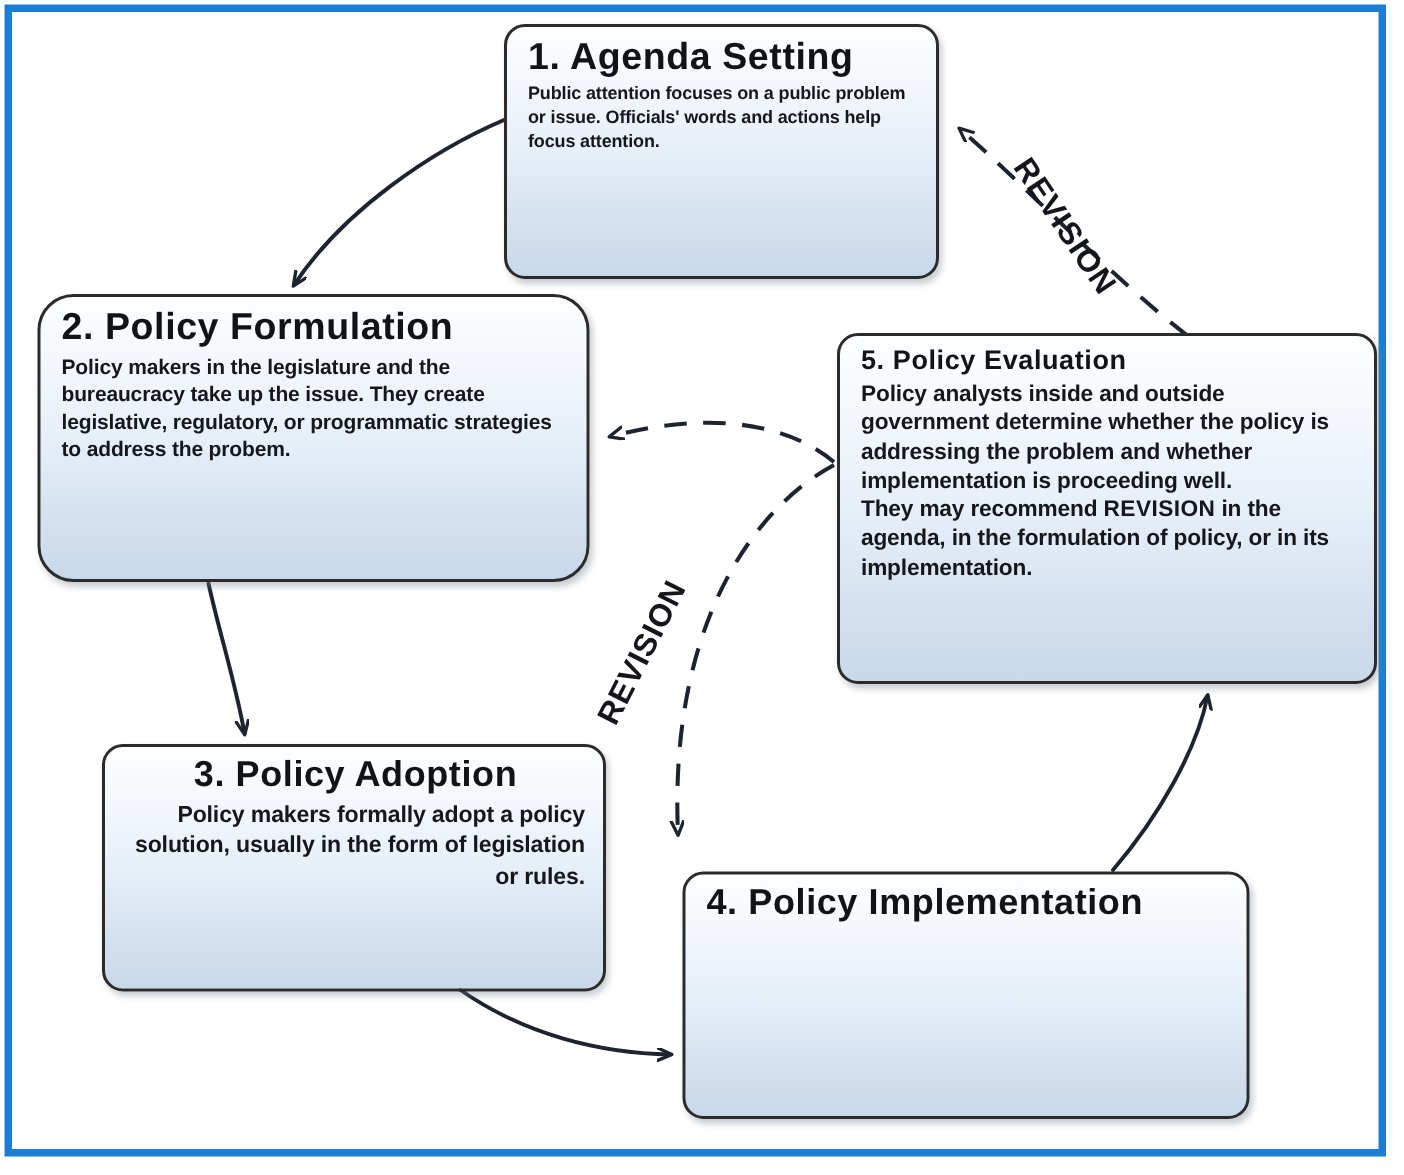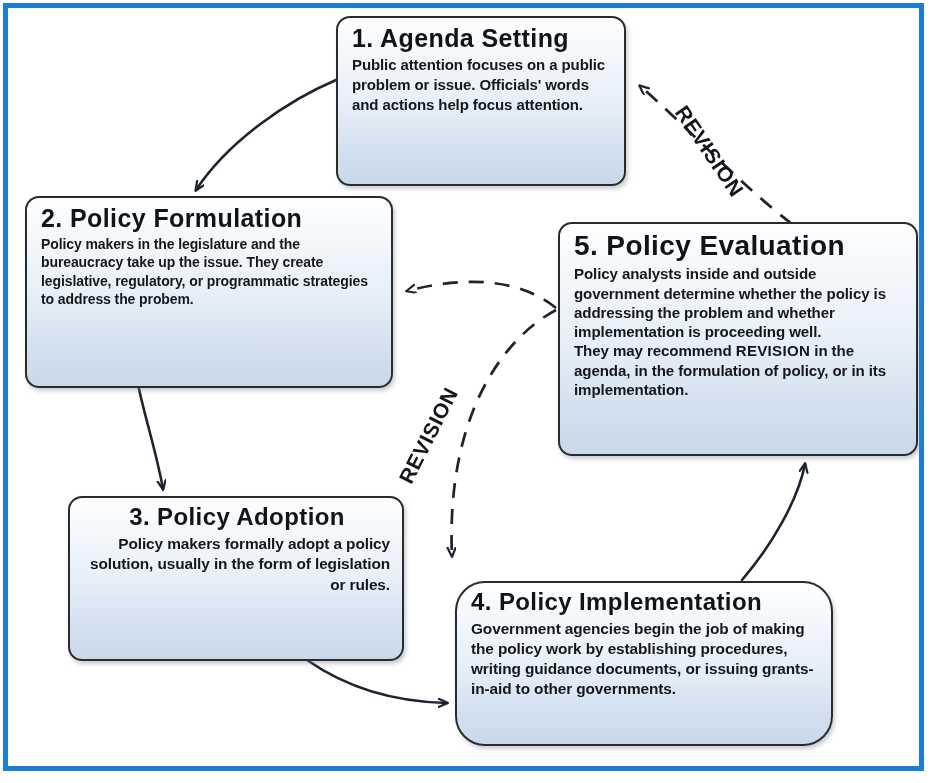--- a/index.html
+++ b/index.html
@@ -64,34 +64,34 @@
     letter-spacing: -0.1px;
   }
   .node .body .strong {
     font-weight: bold;
     letter-spacing: 0.3px;
   }
   .center .title, .center .body { text-align: center; }
 
   
   #node-1 { left: 336px; top: 16px;  width: 290px; height: 170px; }
-  #node-2 { left: 25px;  top: 196px; width: 368px; height: 192px; }
+  #node-2 { left: 25px;  top: 196px; width: 368px; height: 192px; border-radius: 24px; }
   #node-3 { left: 68px;  top: 496px; width: 336px; height: 165px; }
-  #node-4 { left: 455px; top: 581px; width: 378px; height: 165px; border-radius: 30px; }
+  #node-4 { left: 455px; top: 581px; width: 378px; height: 165px; }
   #node-5 { left: 558px; top: 222px; width: 360px; height: 234px; }
 
   #node-1 .title { font-size: 25px; }
   #node-2 .title { font-size: 25px; }
   #node-3 .title { font-size: 24px; }
   #node-4 .title { font-size: 24px; }
-  #node-5 .title { font-size: 28px; }
+  #node-5 .title { font-size: 18px; }
   #node-5 .body  { font-size: 15.1px; line-height: 1.275; }
   #node-4 .body  { font-size: 15.4px; line-height: 1.30; }
   #node-2 .body  { font-size: 14px; line-height: 1.315; }
-  #node-1 .body  { font-size: 15px; line-height: 1.33; }
+  #node-1 .body  { font-size: 12px; line-height: 1.33; }
   #node-3 .body  { font-size: 15.4px; line-height: 1.33; text-align: right; }
 
   
   .rev-label {
     position: absolute;
     font-size: 21px;
     font-weight: bold;
     color: #14161b;
     letter-spacing: 0.5px;
     white-space: nowrap;
@@ -145,21 +145,20 @@
     <div class="body">Policy makers in the legislature and the bureaucracy take up the issue. They create legislative, regulatory, or programmatic strategies to address the probem.</div>
   </div>
 
   <div class="node center" id="node-3">
     <div class="title">3. Policy Adoption</div>
     <div class="body">Policy makers formally adopt a policy solution, usually in the form of legislation or rules.</div>
   </div>
 
   <div class="node" id="node-4">
     <div class="title">4. Policy Implementation</div>
-    <div class="body">Government agencies begin the job of making the policy work by establishing procedures, writing guidance documents, or issuing grants-in-aid to other governments.</div>
   </div>
 
   <div class="node" id="node-5">
     <div class="title">5. Policy Evaluation</div>
     <div class="body">
       <span>Policy analysts inside and outside government determine whether the policy is addressing the problem and whether implementation is proceeding well.</span>
       <br>
       <span>They may recommend </span><span class="strong">REVISION</span><span> in the agenda, in the formulation of policy, or in its implementation.</span>
     </div>
   </div>

